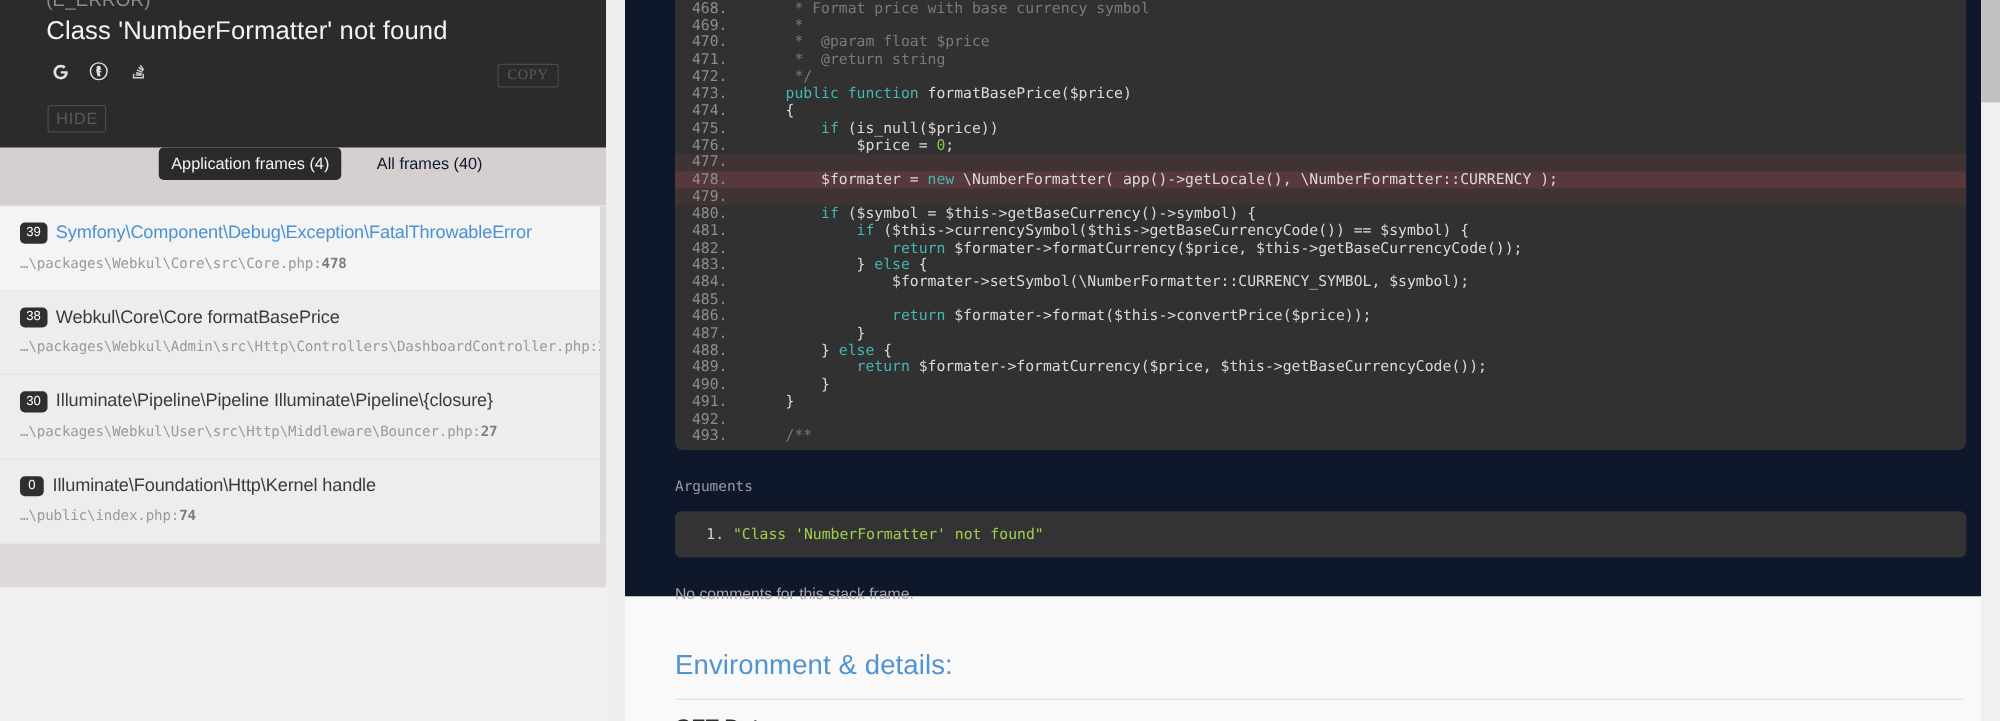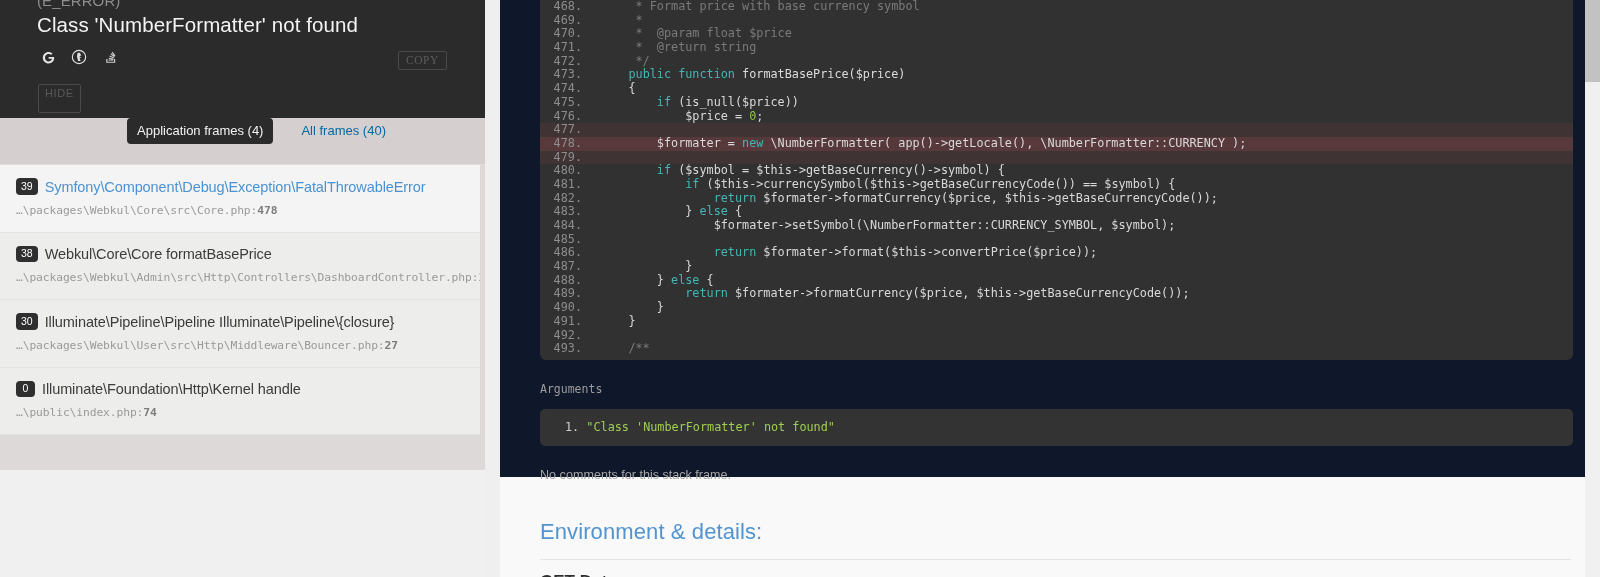--- a/index.html
+++ b/index.html
@@ -77,42 +77,42 @@
     border-radius: 2px;
     cursor: pointer;
     background: transparent;
     font-family: Liberation Serif, serif;
   }
   .hide-btn {
     position: absolute;
     left: 38px; top: 84px;
     border: 1px solid #4a4a4a;
     color: #5a5a5a;
-    font-size: 11px;
+    font-size: 13px;
     letter-spacing: .6px;
-    padding: 2px 6px 13px;
+    padding: 2px 6px 3px;
     border-radius: 2px;
     cursor: pointer;
     background: transparent;
     font-family: "Liberation Sans", sans-serif;
   }
 
   
   .frames-nav {
     background: #d5cfcf;
     height: 46px;
     display: flex;
     align-items: flex-start;
     padding-left: 127px;
     box-sizing: border-box;
     gap: 18px;
   }
   .frames-tab {
     font-size: 13px;
-    color: #0369a1;
+    color: #0f172a;
     padding: 5px 10px 6px;
     border-radius: 4px;
     cursor: pointer;
     white-space: nowrap;
   }
   .frames-tab.active {
     background: #2b2b2b;
     color: #f2f2f2;
   }
 
@@ -138,21 +138,21 @@
   }
   .frame.selected::after {
     content: "";
     position: absolute;
     right: 0; top: 5px; bottom: 5px;
     width: 4px;
     background: #3f88c5;
   }
   .frame-line1 {
     display: flex;
-    align-items: flex-end;
+    align-items: flex-start;
     gap: 7px;
     white-space: nowrap;
   }
   .frame-index {
     background: #2f2f2f;
     color: #fff;
     font-size: 10.5px;
     border-radius: 4px;
     padding: 1.5px 5px 2px;
     min-width: 9px;

